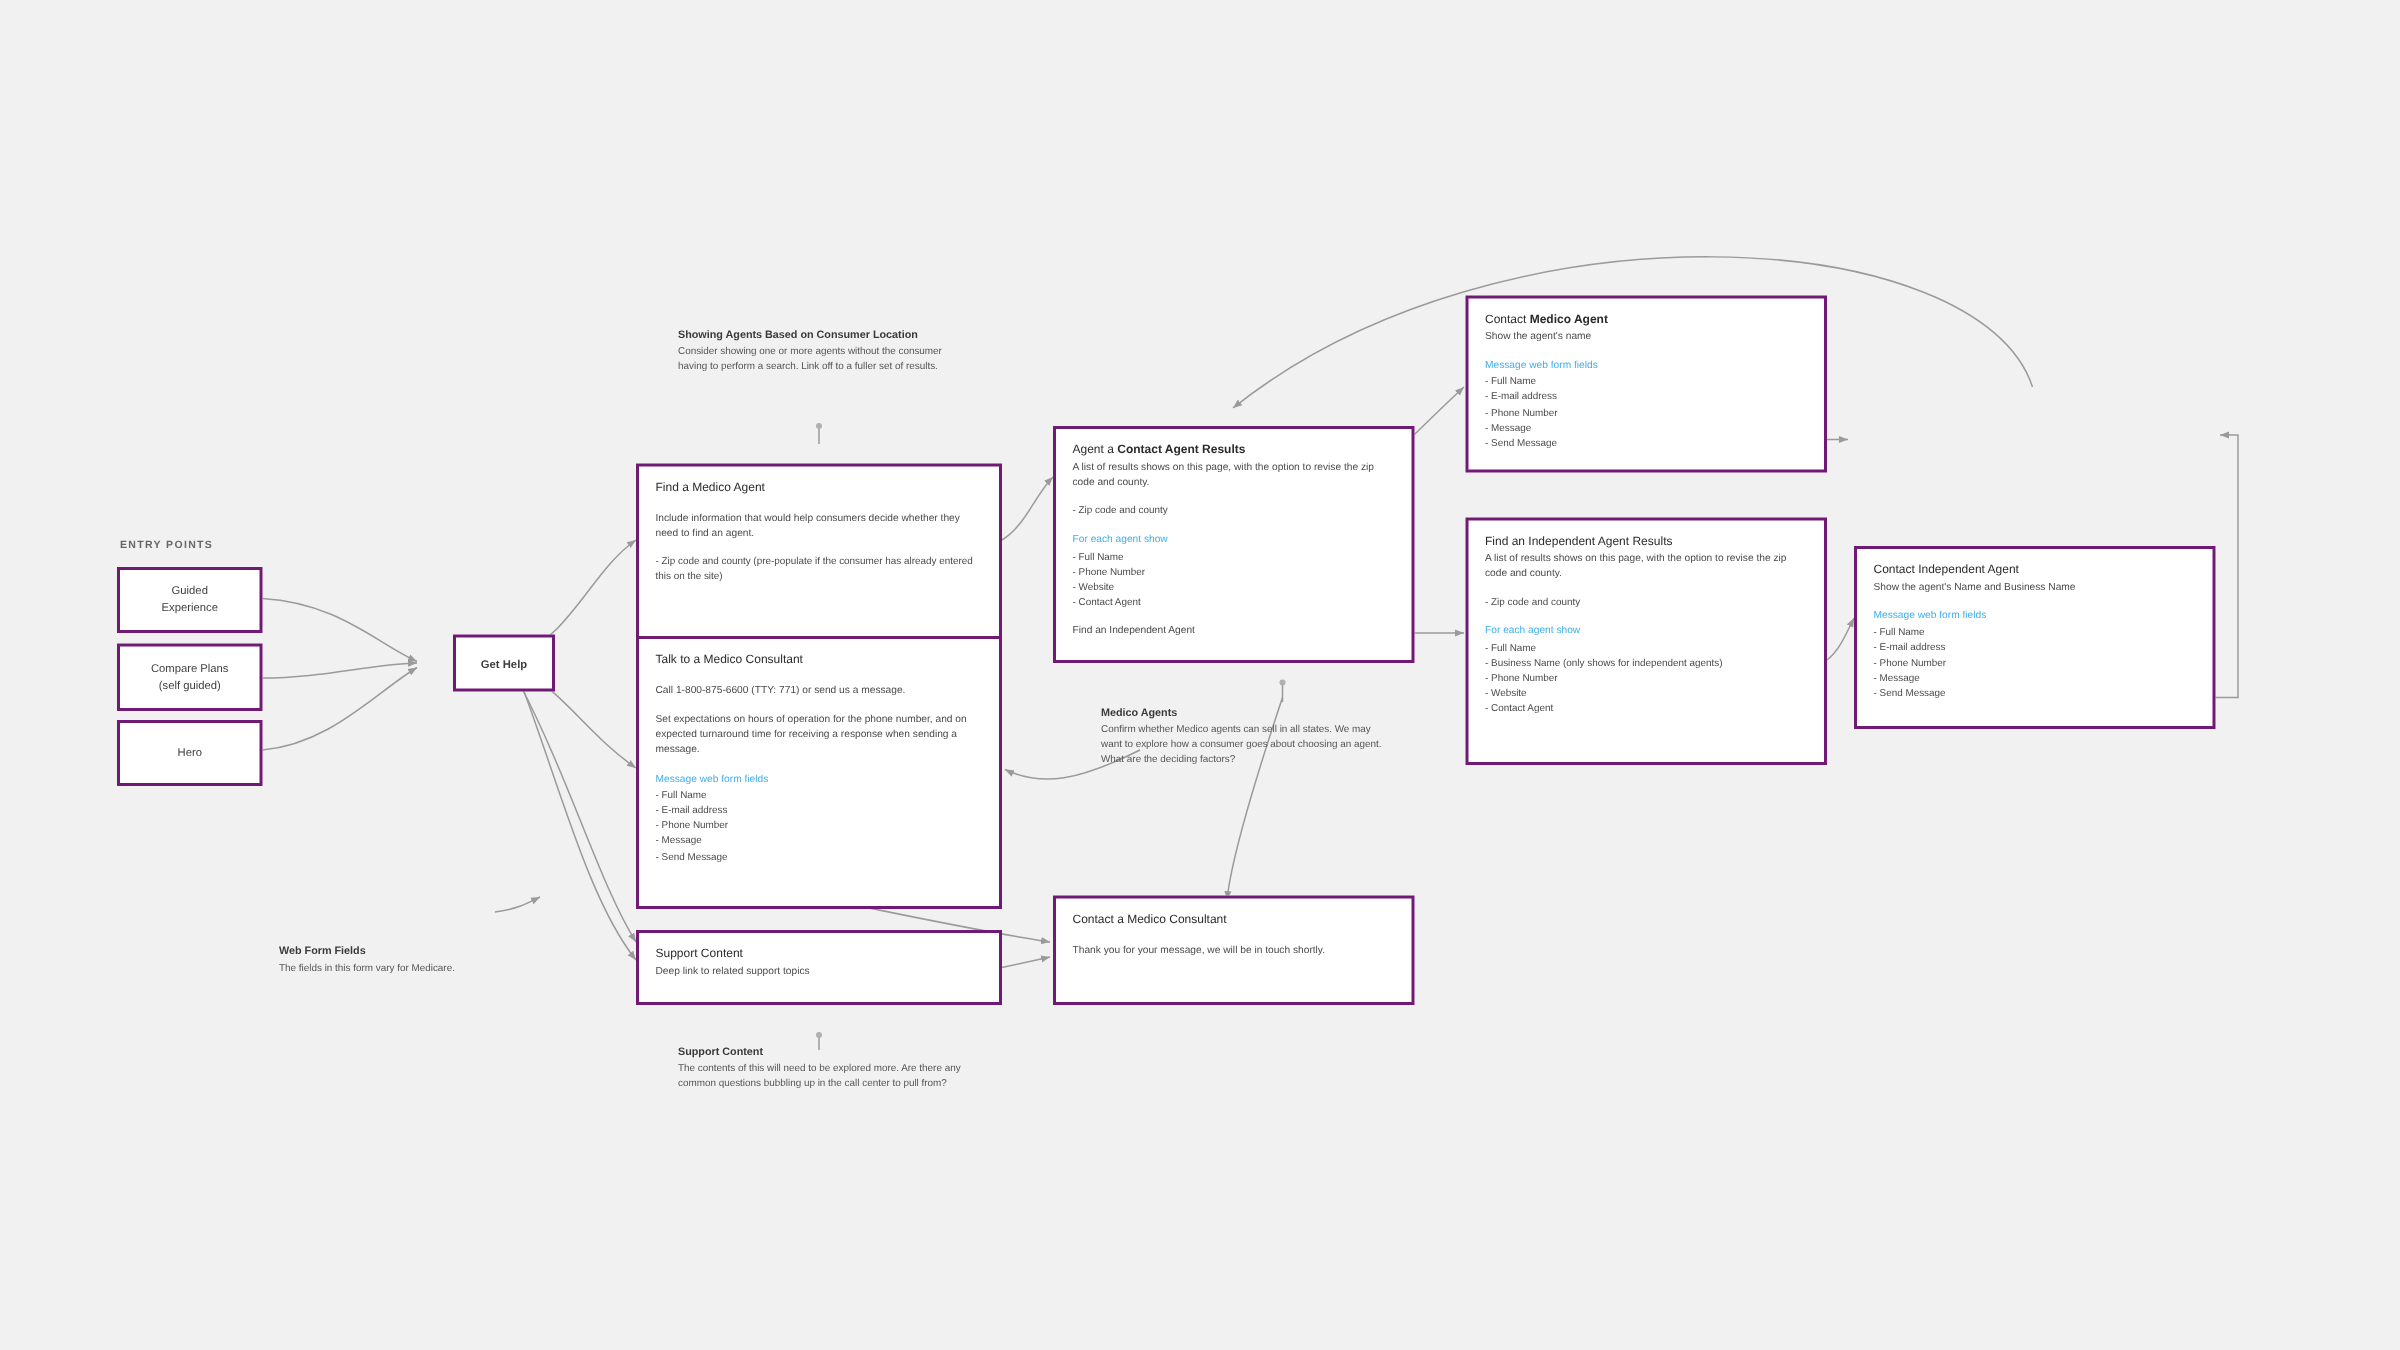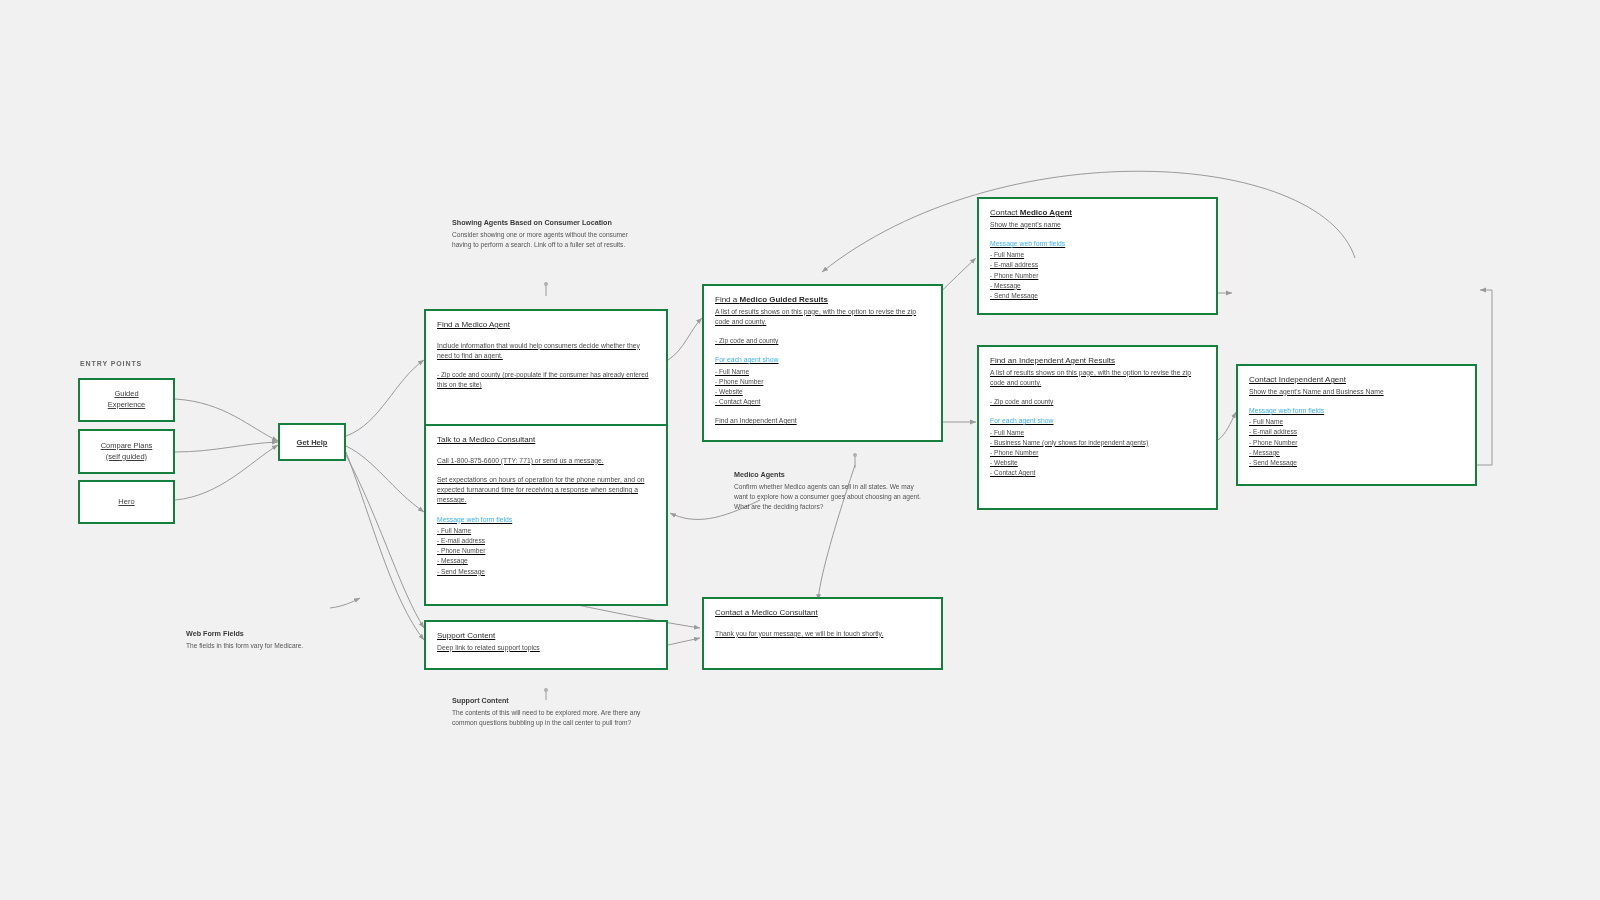--- a/index.html
+++ b/index.html
@@ -16,36 +16,35 @@
     background: #f1f1f1;
   }
   #edges {
     position: absolute; left: 0; top: 0;
     width: 1600px; height: 900px;
     pointer-events: none;
   }
   .node {
     position: absolute;
     background: #ffffff;
-    border: 2px solid #15803d;
+    border: 2px solid #701a75;
     z-index: 2;
-    text-decoration: underline;
   }
   .node-pad { padding: 9px 11px; }
   .entry-node {
     display: flex; align-items: center; justify-content: center;
     text-align: center;
     font-size: 7.5px;
     color: #3d3d3d;
     line-height: 1.45;
     padding: 20px;
   }
   .gethelp {
     display: flex; align-items: center; justify-content: center;
-    font-size: 7.5px; font-weight: bold; color: #3d3d3d;
+    font-size: 7.5px; font-weight: bold; color: #3d3d3d; margin-left: 24px;
   }
   .n-title {
     font-size: 8px;
     color: #2b2b2b;
     margin: 0 0 1px 0;
     line-height: 1.35;
   }
   .n-title b { font-weight: bold; }
   .n-sub {
     font-size: 6.8px;
@@ -191,21 +190,21 @@
     <div class="n-list">- Message</div>
     <div class="n-list">- Send Message</div>
   </div>
 
   <div class="node node-pad" style="left:424px; top:620px; width:244px; height:50px;">
     <div class="n-title">Support Content</div>
     <div class="n-sub">Deep link to related support topics</div>
   </div>
 
   <div class="node node-pad" style="left:702px; top:284px; width:241px; height:158px;">
-    <div class="n-title"><span>Find a </span><b>Medico Guided Results</b></div>
+    <div class="n-title"><span>Agent a </span><b>Contact Agent Results</b></div>
     <div class="n-sub">A list of results shows on this page, with the option to revise the zip code and county.</div>
     <div class="n-gap"></div>
     <div class="n-list">- Zip code and county</div>
     <div class="n-gap"></div>
     <div class="n-blue">For each agent show</div>
     <div class="n-list">- Full Name</div>
     <div class="n-list">- Phone Number</div>
     <div class="n-list">- Website</div>
     <div class="n-list">- Contact Agent</div>
     <div class="n-gap"></div>

